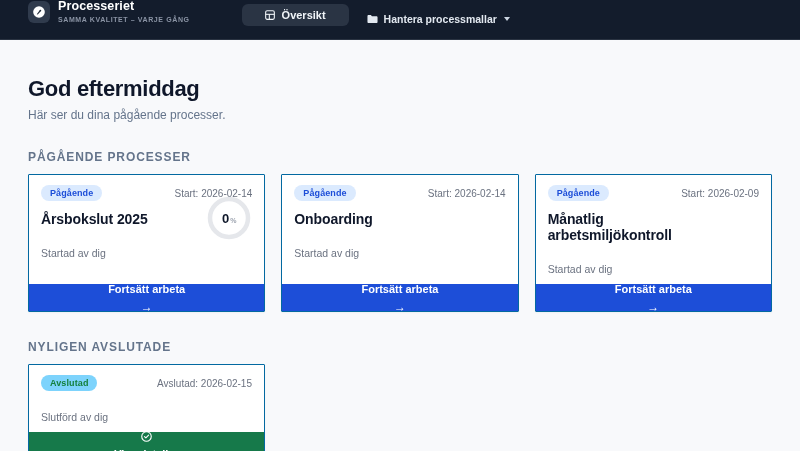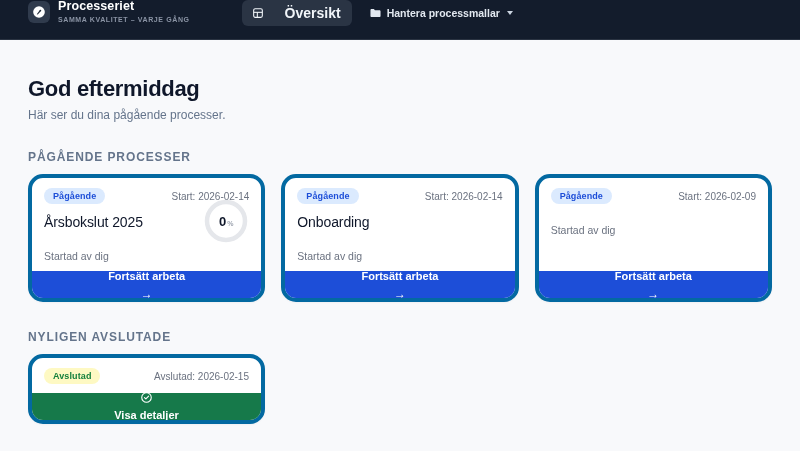--- a/index.html
+++ b/index.html
@@ -27,38 +27,39 @@
     border-radius: 6px;
     display: flex; align-items: center; justify-content: center;
     flex: 0 0 auto;
   }
   .brand-text { line-height: 1.1; }
   .app-name { color: #ffffff; font-size: 12.5px; font-weight: 700; letter-spacing: 0.1px; }
   .tagline { color: #8b94a5; font-size: 7px; font-weight: 700; letter-spacing: 0.6px; margin-top: 2px; }
 
   .top-nav { display: flex; align-items: center; margin-left: 52px; gap: 10px; }
   .nav-btn {
-    display: inline-flex; align-items: center; gap: 22px;
+    display: inline-flex; align-items: center; gap: 7px;
     background: #2a3444;
     color: #f1f5f9;
     border: none; border-radius: 6px;
     font-family: inherit;
-    font-size: 14px; font-weight: 700;
-    padding: 5px 11px;
+    font-size: 11px; font-weight: 700;
+    padding: 5px 23px;
     cursor: pointer;
   }
   .nav-link {
     display: inline-flex; align-items: center; gap: 6px;
     background: transparent;
     color: #e2e8f0;
     border: none;
     font-family: inherit;
     font-size: 10.5px; font-weight: 600;
     padding: 5px 8px;
     cursor: pointer;
+    margin-top: 8px;
   }
   .caret {
     width: 0; height: 0;
     border-left: 3.5px solid transparent;
     border-right: 3.5px solid transparent;
     border-top: 4px solid #cbd5e1;
     display: inline-block;
     margin-left: 1px;
   }
 
@@ -72,41 +73,41 @@
     letter-spacing: 0.9px;
     color: #64748b;
     text-transform: uppercase;
     margin-top: 28px;
     margin-bottom: 10px;
   }
 
   .card-row { display: flex; gap: 16px; }
   .card {
     background: #ffffff;
-    border: 4px solid #0369a1;
-    border-radius: 15px;
+    border: 1px solid #0369a1;
+    border-radius: 1px;
     box-shadow: 0 1px 2px rgba(16,24,40,0.04);
     overflow: hidden;
     position: relative;
     flex: 1 1 0;
     display: flex;
     flex-direction: column;
   }
   .card-body { padding: 10px 12px 9px 12px; flex: 1; }
   .badge-row { display: flex; align-items: center; justify-content: space-between; }
   .badge {
     font-size: 9px; font-weight: 700;
     padding: 3px 9px;
     border-radius: 999px;
     letter-spacing: 0.1px;
   }
   .badge-blue { background: #dbeafe; color: #1d4ed8; }
-  .badge-green { background: #fef9c3; color: #15803d; }
+  .badge-green { background: #7dd3fc; color: #15803d; }
   .card-date { font-size: 10px; color: #6b7280; }
-  .card-title { font-size: 14px; font-weight: 400; color: #0f172a; margin-top: 10px; letter-spacing: -0.1px; max-width: 160px; }
+  .card-title { font-size: 14px; font-weight: 700; color: #0f172a; margin-top: 10px; letter-spacing: -0.1px; max-width: 160px; }
   .card-by { font-size: 10.5px; color: #6b7280; margin-top: 20px; }
 
   .ring {
     position: absolute;
     right: 12px; top: 20px;
     width: 46px; height: 46px;
   }
   .ring svg { display: block; }
   .ring-label {
     position: absolute; inset: 0;
@@ -222,39 +223,41 @@
         <span class="arrow">→</span>
       </button>
     </div>
 
     <div class="card">
       <div class="card-body">
         <div class="badge-row">
           <span class="badge badge-blue">Pågående</span>
           <span class="card-date">Start: 2026-02-09</span>
         </div>
+        <div class="card-title">Månatlig arbetsmiljökontroll</div>
         <div class="card-by">Startad av dig</div>
       </div>
       <button class="card-action action-blue">
         <span>Fortsätt arbeta</span>
         <span class="arrow">→</span>
       </button>
     </div>
 
   </div>
 
   <div class="section-label">NYLIGEN AVSLUTADE</div>
 
   <div class="completed-row">
     <div class="card">
       <div class="card-body">
         <div class="badge-row">
           <span class="badge badge-green">Avslutad</span>
           <span class="card-date">Avslutad: 2026-02-15</span>
         </div>
+        <div class="card-by">Slutförd av dig</div>
       </div>
       <button class="card-action action-green">
         <span>
           <svg class="icon-svg" width="11" height="11" viewBox="0 0 12 12">
             <circle cx="6" cy="6" r="5.2" fill="none" stroke="#ffffff" stroke-width="1.2"></circle>
             <path d="M3.8 6.1 L5.3 7.6 L8.3 4.5" fill="none" stroke="#ffffff" stroke-width="1.2" stroke-linecap="round" stroke-linejoin="round"></path>
           </svg>
         </span>
         <span>Visa detaljer</span>
       </button>

